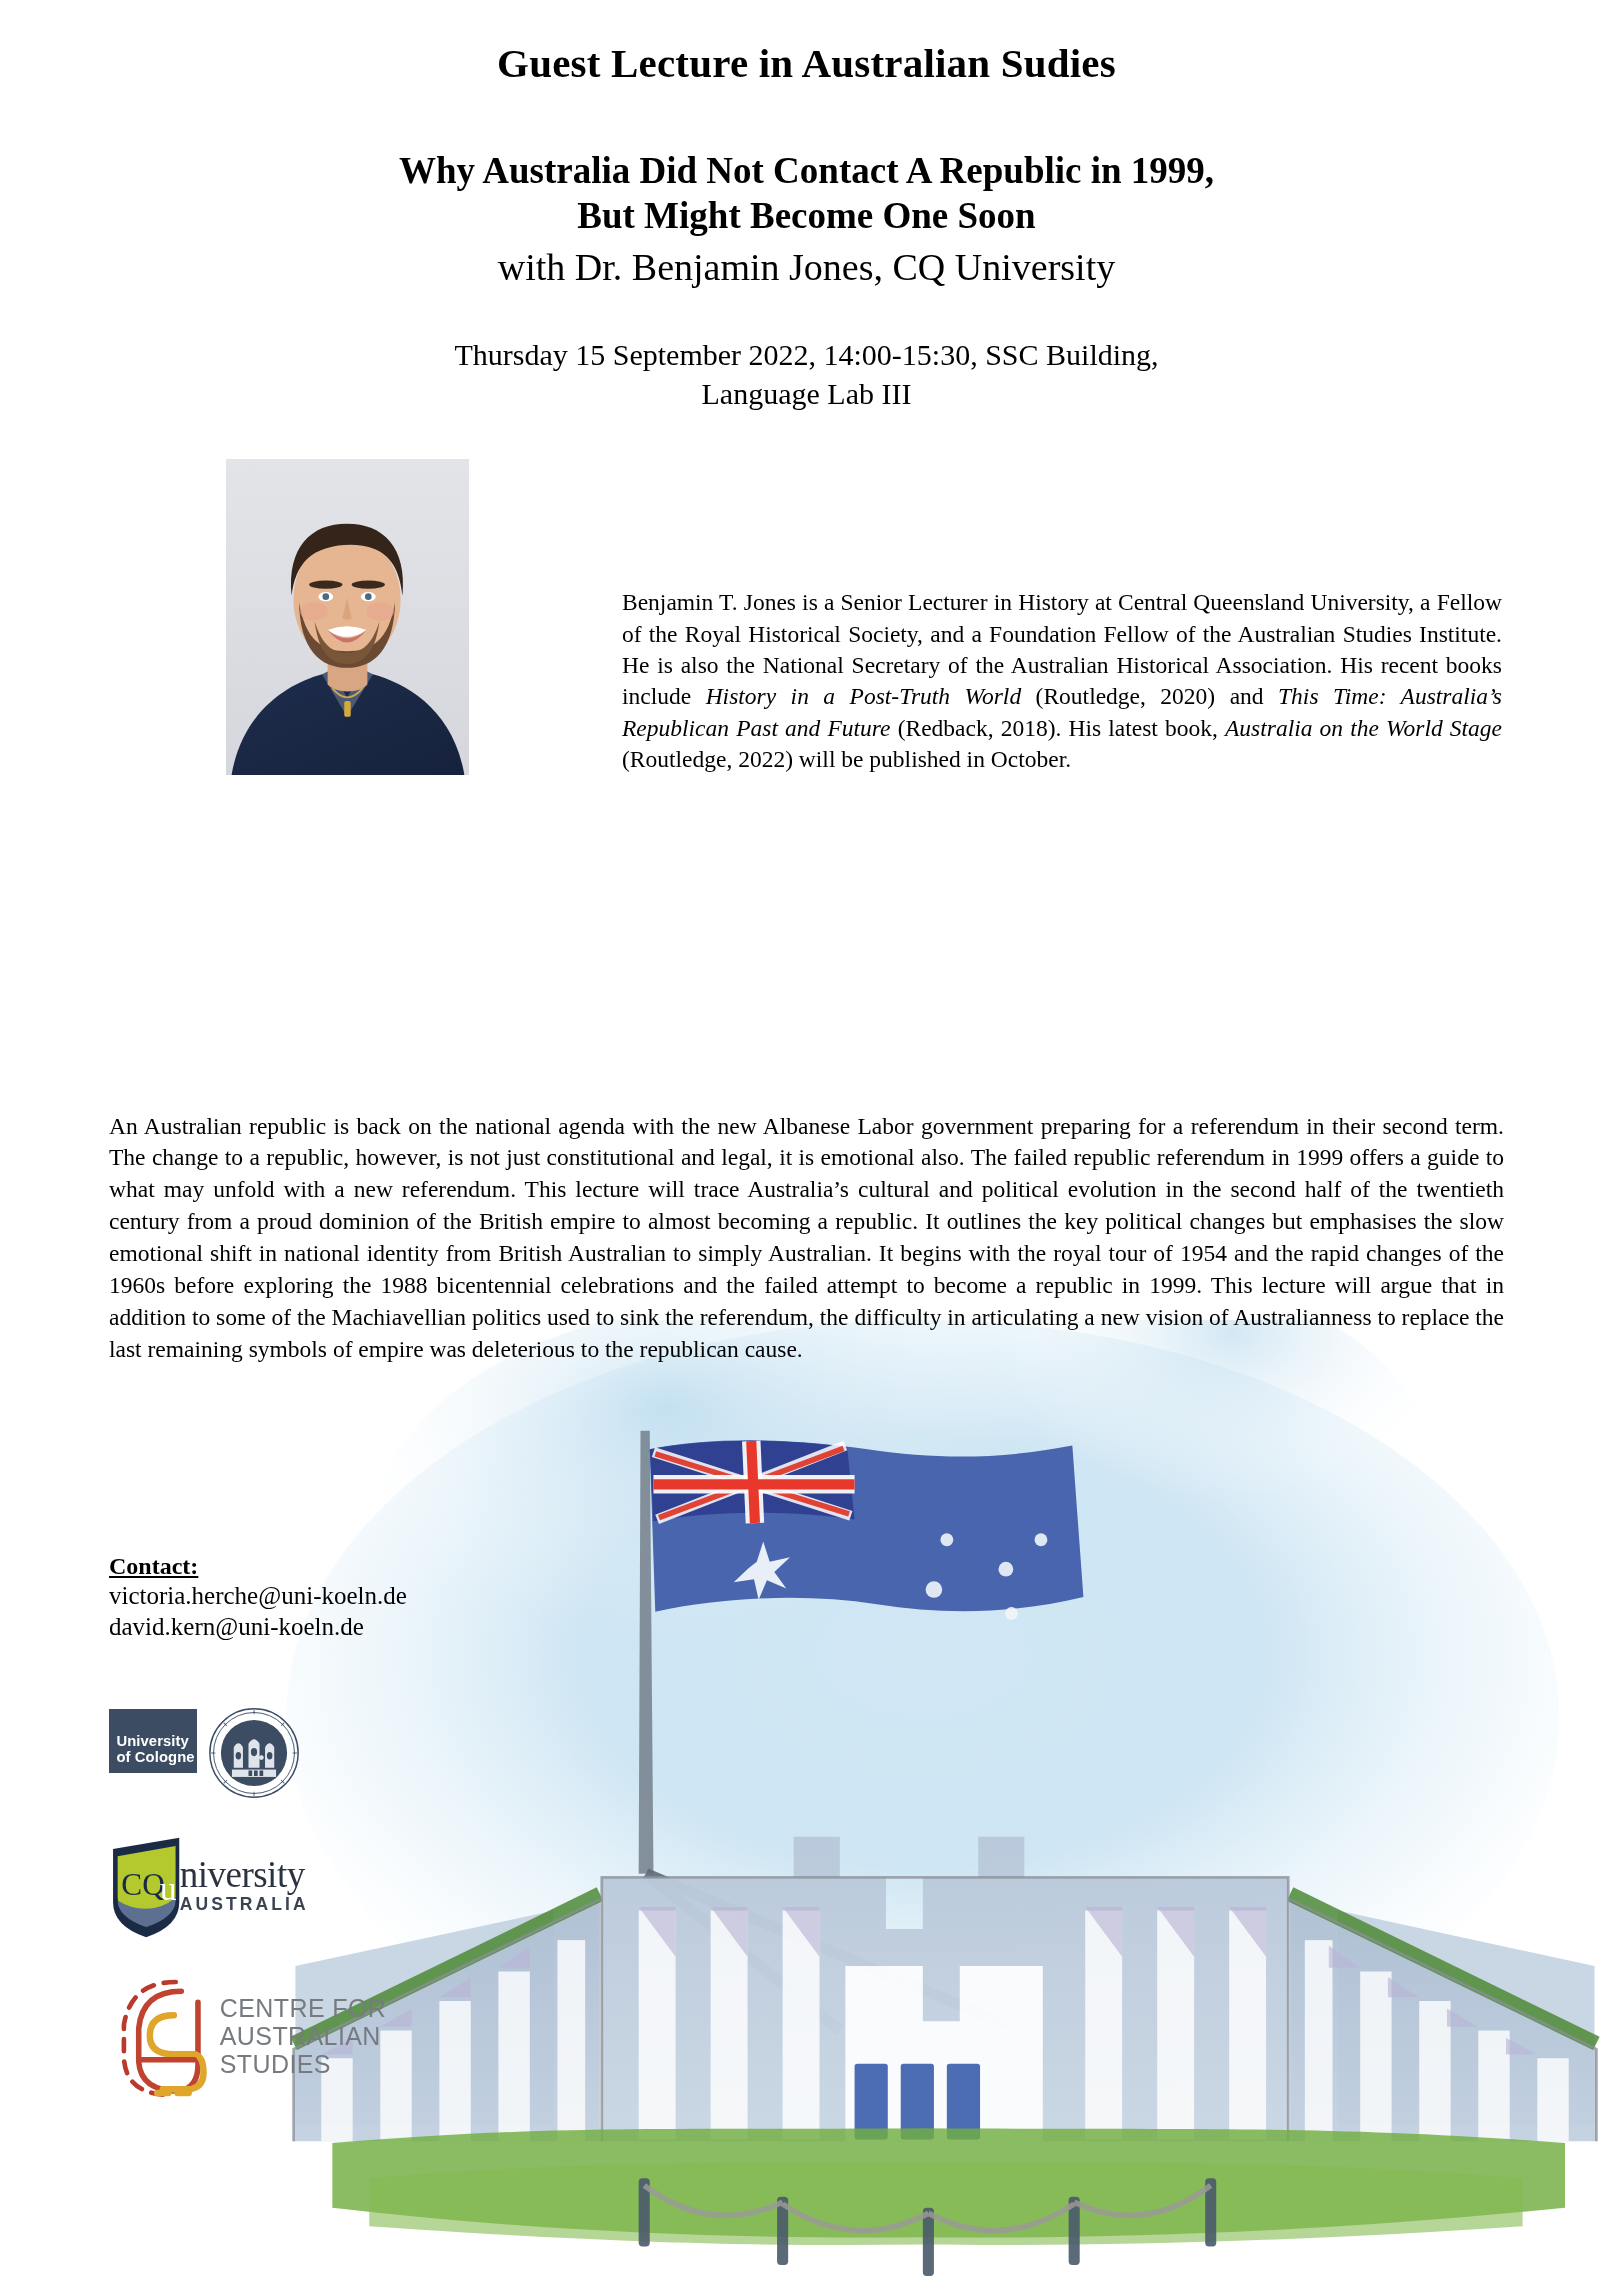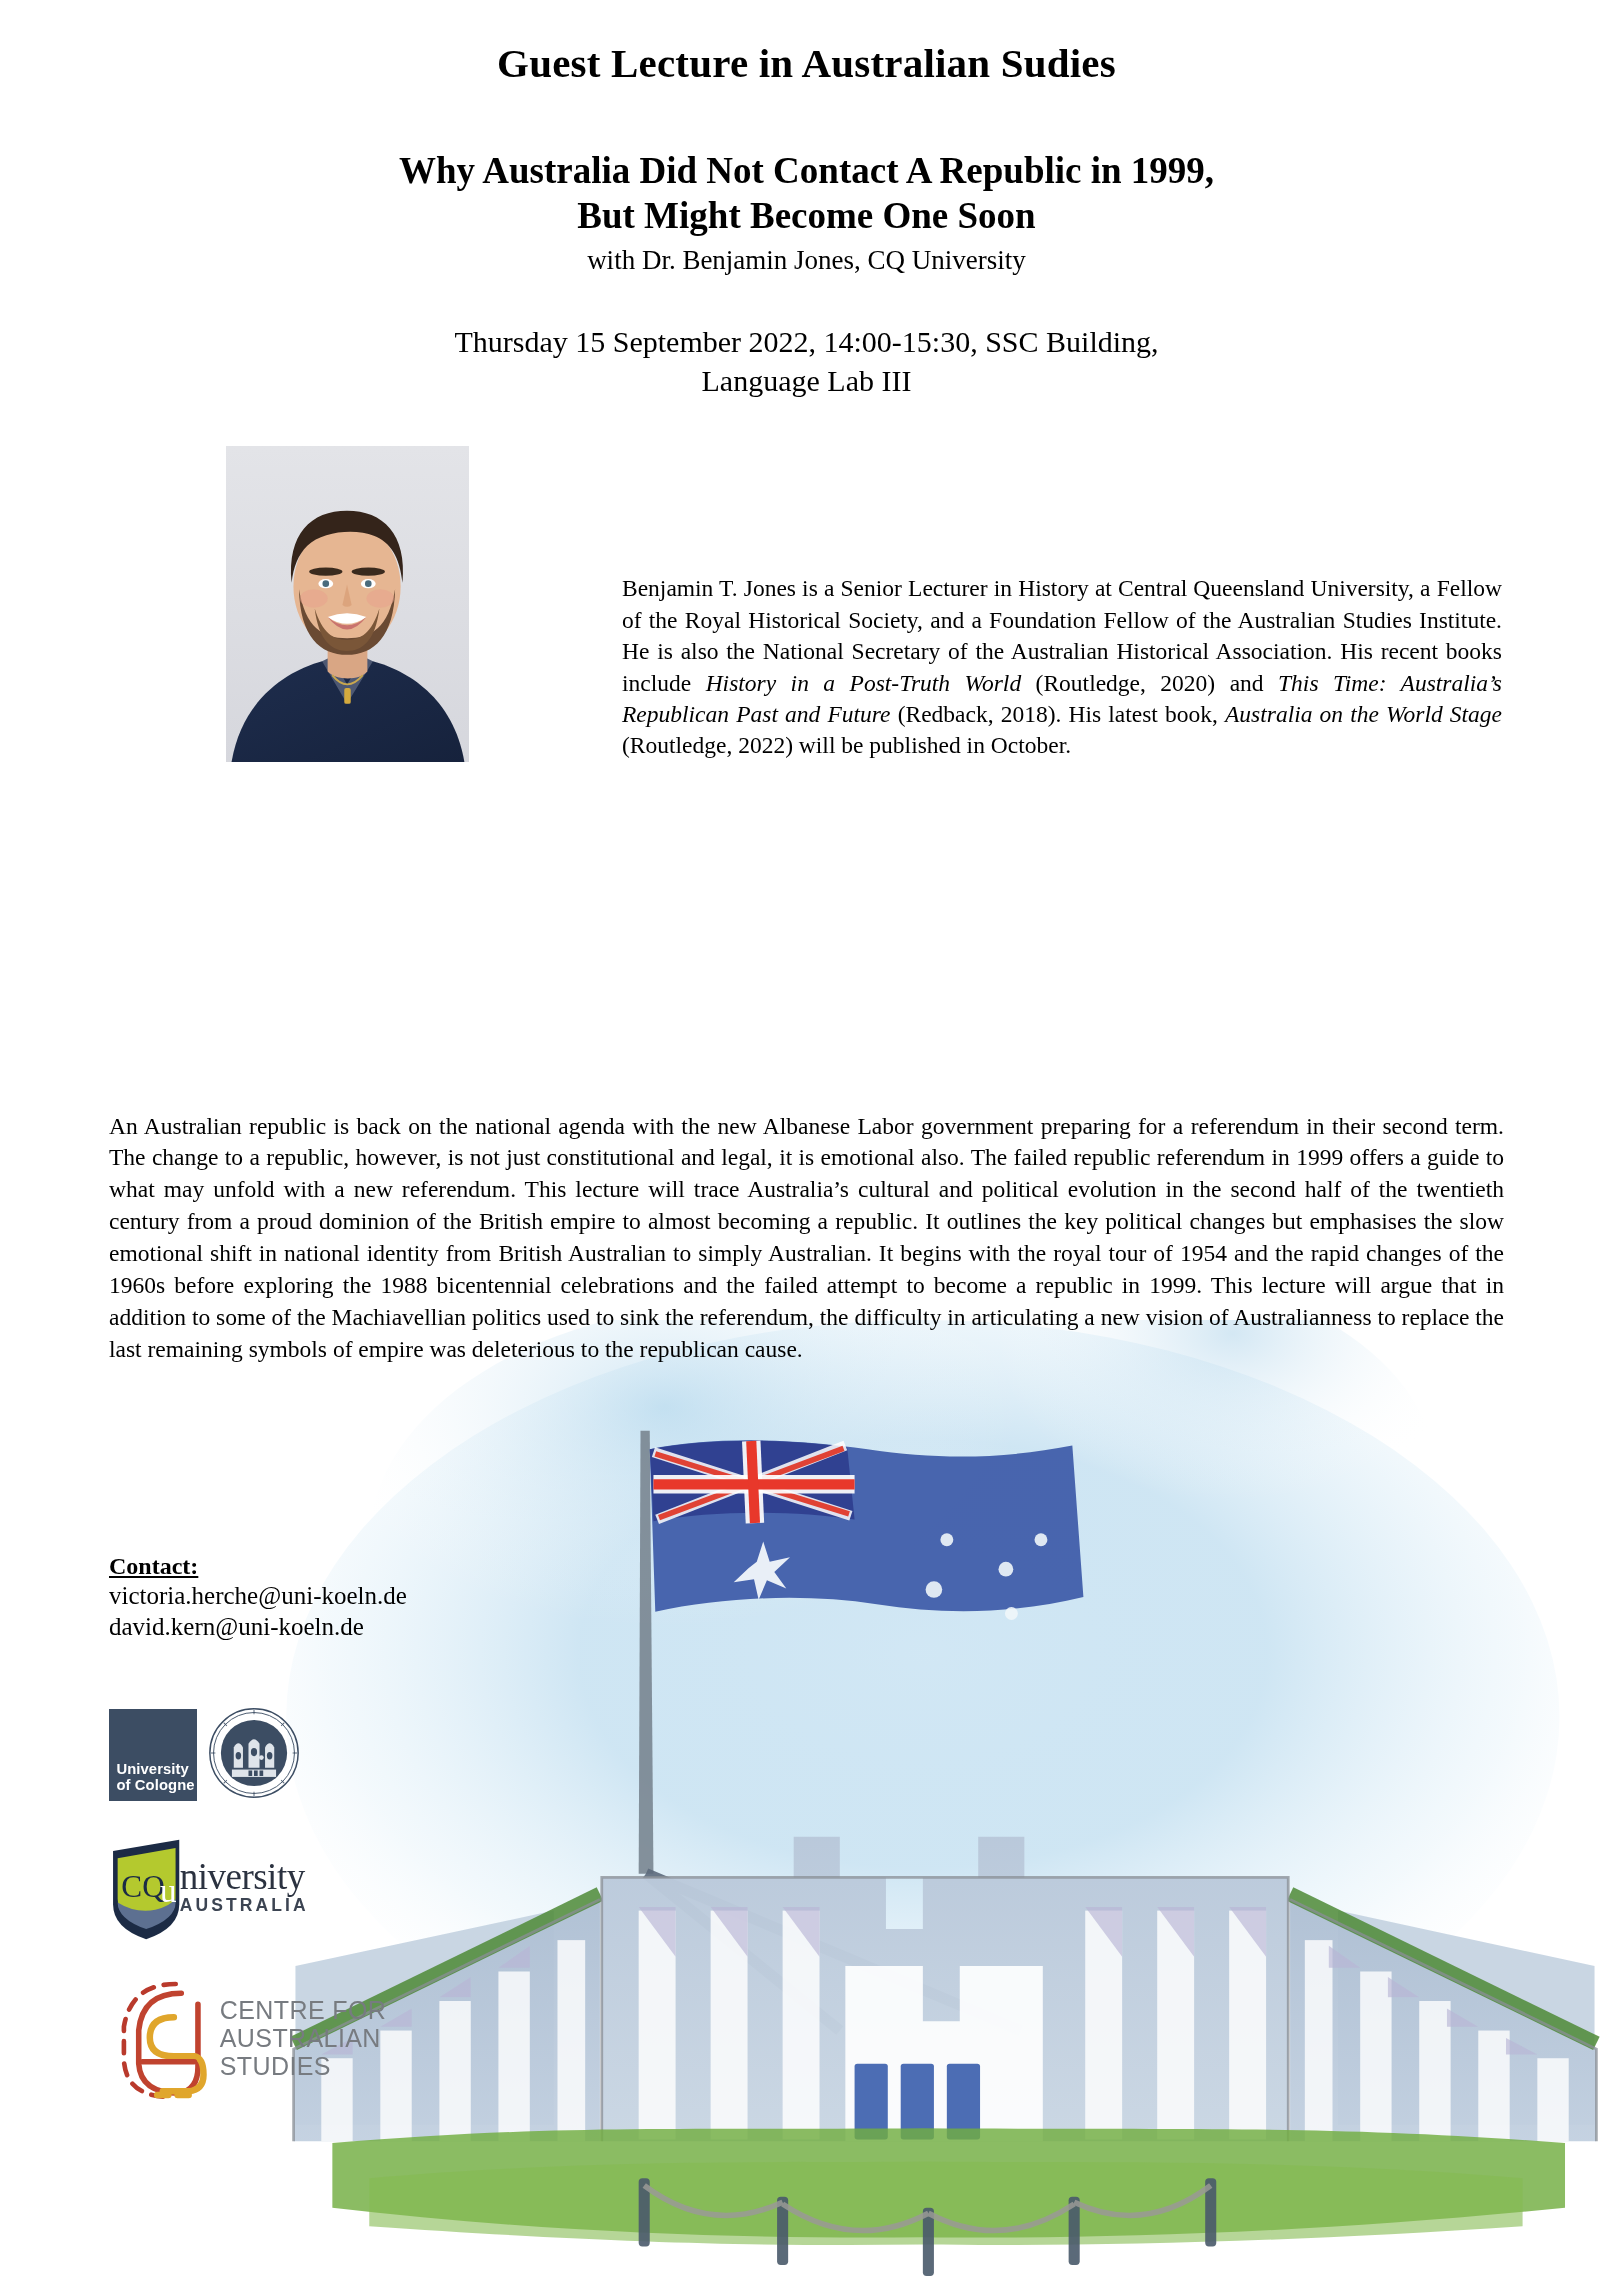--- a/index.html
+++ b/index.html
@@ -17,21 +17,21 @@
   .main-title{
     font-size:41px; font-weight:bold; letter-spacing:0.2px;
     line-height:1.15; margin:0;
   }
   .lecture-title{
     font-size:37px; font-weight:bold; line-height:1.22;
     margin:61px 0 0 0;
   }
   .lecture-title .ln{display:block;}
   .speaker-line{
-    font-size:27px; font-weight:normal; line-height:1.25;
+    font-size:38px; font-weight:normal; line-height:1.25;
     margin:5.5px 0 0 0;
   }
   .datetime-block{
     font-size:30px; line-height:1.3; margin:44px 0 0 0;
   }
   .datetime-block .ln{display:block;}
 
   
   .bio-row{
     display:flex; align-items:flex-end;
@@ -68,21 +68,21 @@
     font-size:25px; line-height:1.22;
   }
   .contact-heading{ font-weight:bold; text-decoration:underline; font-size:24px; }
   .contact-email{ display:block; }
 
   
   .logos{ position:absolute; left:109px; top:1709px; z-index:6; }
 
   .logo-row-1{ display:flex; align-items:flex-start; gap:11px; }
   .uoc-box{
-    width:88px;height:92px;background:#3c4d63;
+    width:88px;height:64px;background:#3c4d63;
     color:#fff;font-family:"Liberation Sans",sans-serif;
     font-size:14.8px;font-weight:600;line-height:1.08;
     display:flex;flex-direction:column;justify-content:flex-end;
     padding:0 0 7.4px 7.4px;box-sizing:border-box;letter-spacing:0.1px;
   }
   .uoc-seal{ width:92px;height:92px;margin-top:-1.8px; }
 
   .cqu-row{ display:flex; align-items:center; margin-top:37px; gap:3.7px; }
   .cqu-shield{ width:78px;height:103px; }
   .cqu-word{ margin-left:-11px; padding-bottom:3.7px;}

